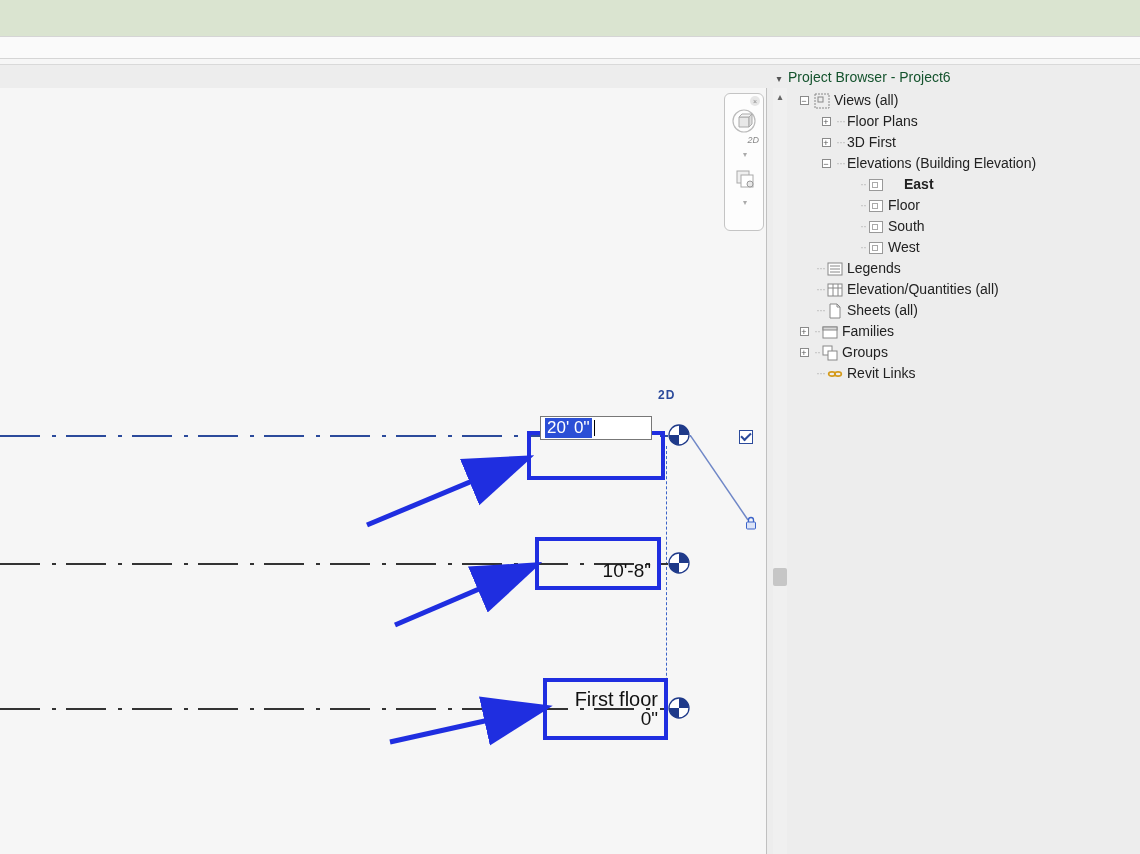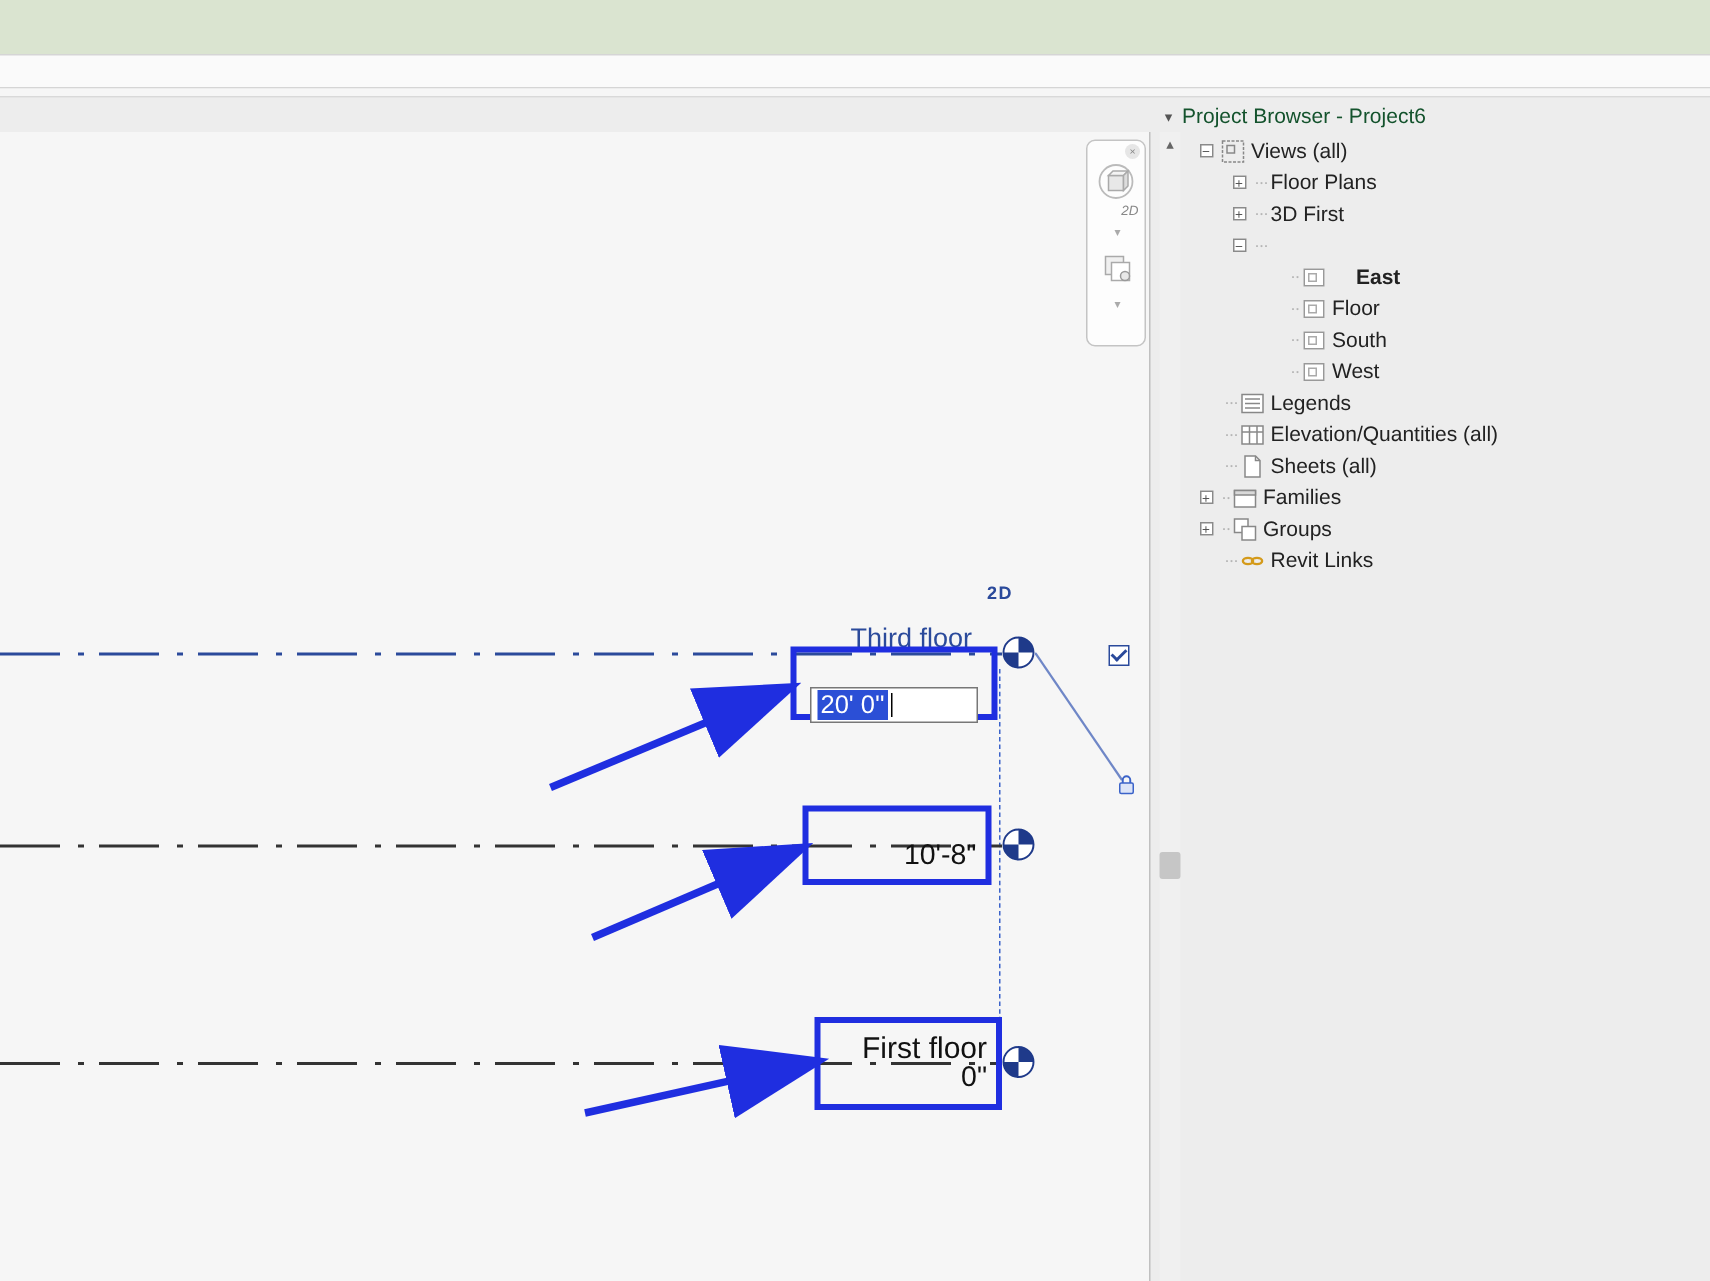--- a/index.html
+++ b/index.html
@@ -118,21 +118,21 @@
 <div class="lvl-bubble" style="left:668px; top:424px;">
   <svg viewBox="0 0 22 22">
       <circle cx="11" cy="11" r="10" fill="#fff" stroke="#1f3a8a" stroke-width="1.3"></circle>
       <path d="M11 1 A10 10 0 0 1 21 11 L11 11 Z" fill="#1f3a8a"></path>
       <path d="M11 21 A10 10 0 0 1 1 11 L11 11 Z" fill="#1f3a8a"></path>
     </svg>
 </div>
 <span class="lvl-name" style="left:567px; top:415px;">Third floor</span>
 
 <div class="lvl-box" style="left:527px; top:431px; width:138px; height:49px;"></div>
-<div class="edit-field" style="left:540px; top:458px; width:112px;">
+<div class="edit-field" style="left:540px; top:416px; width:112px;">
   <span class="edit-highlight">20' 0''</span>
   <span class="text-caret"></span>
 </div>
 
 <div class="checkbox" style="left:739px; top:430px;"></div>
 
 <div class="ext-diag">
   <svg style="position:absolute; left:690px; top:435px;" width="70" height="95" viewBox="0 0 70 95">
     <line x1="0" y1="0" x2="58" y2="85" stroke="#6f87c7" stroke-width="1.5"></line>
   </svg>
@@ -234,20 +234,21 @@
     <span class="dots">···</span>
     <span class="lbl">3D First</span>
   </div>
 
   <div class="row">
     <span class="ind" style="width:22px;"></span>
     <span class="tw">
         <span class="tw-box">−</span>
       </span>
     <span class="dots">···</span>
+    <span class="lbl">Elevations (Building Elevation)</span>
   </div>
 
   <div class="row">
     <span class="ind" style="width:62px;"></span>
     <span class="dots">··</span>
     <span class="ico">
         <span class="view-ico-box"></span>
       </span>
     <span class="lbl bold">East</span>
   </div>

